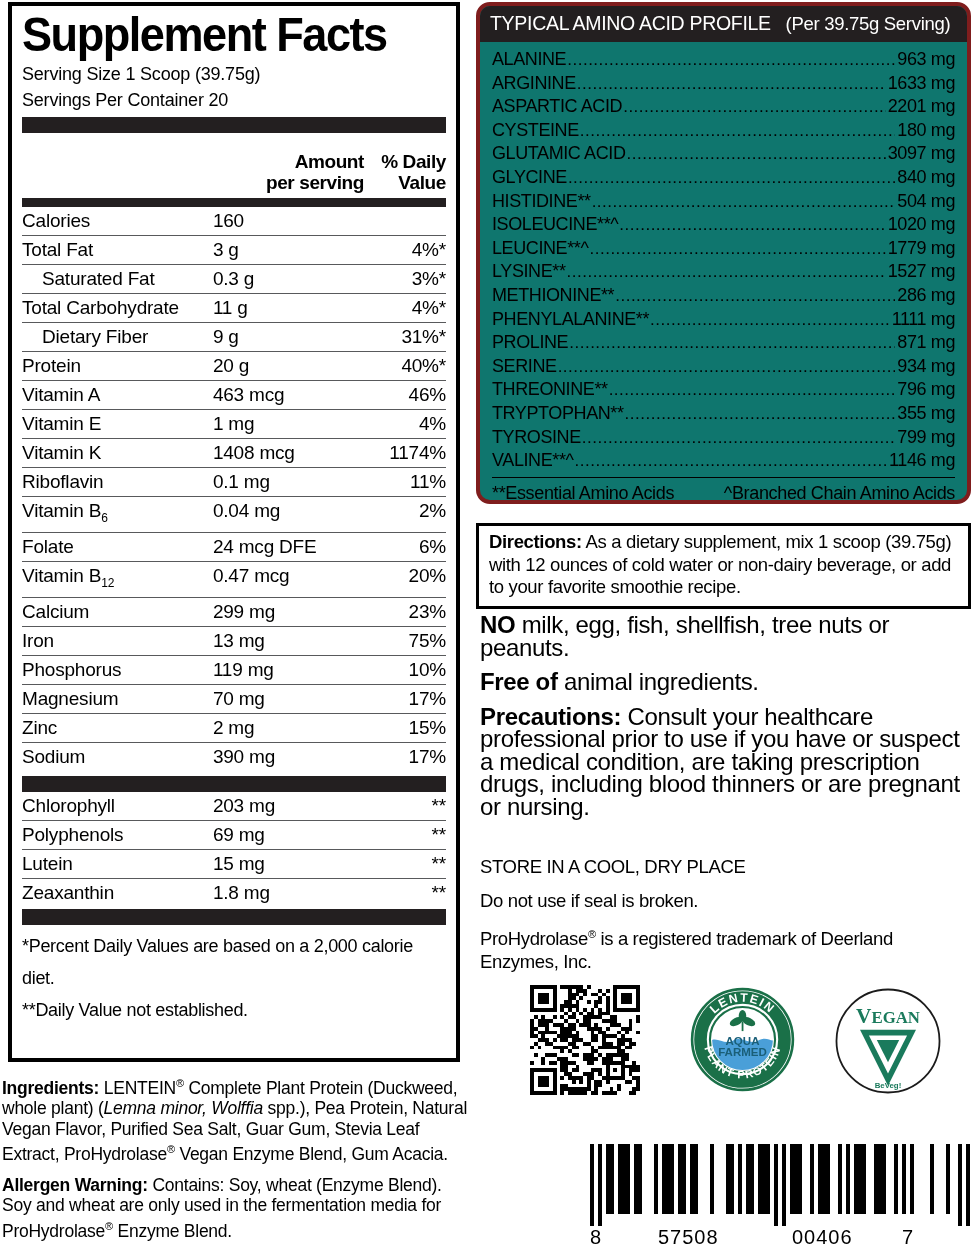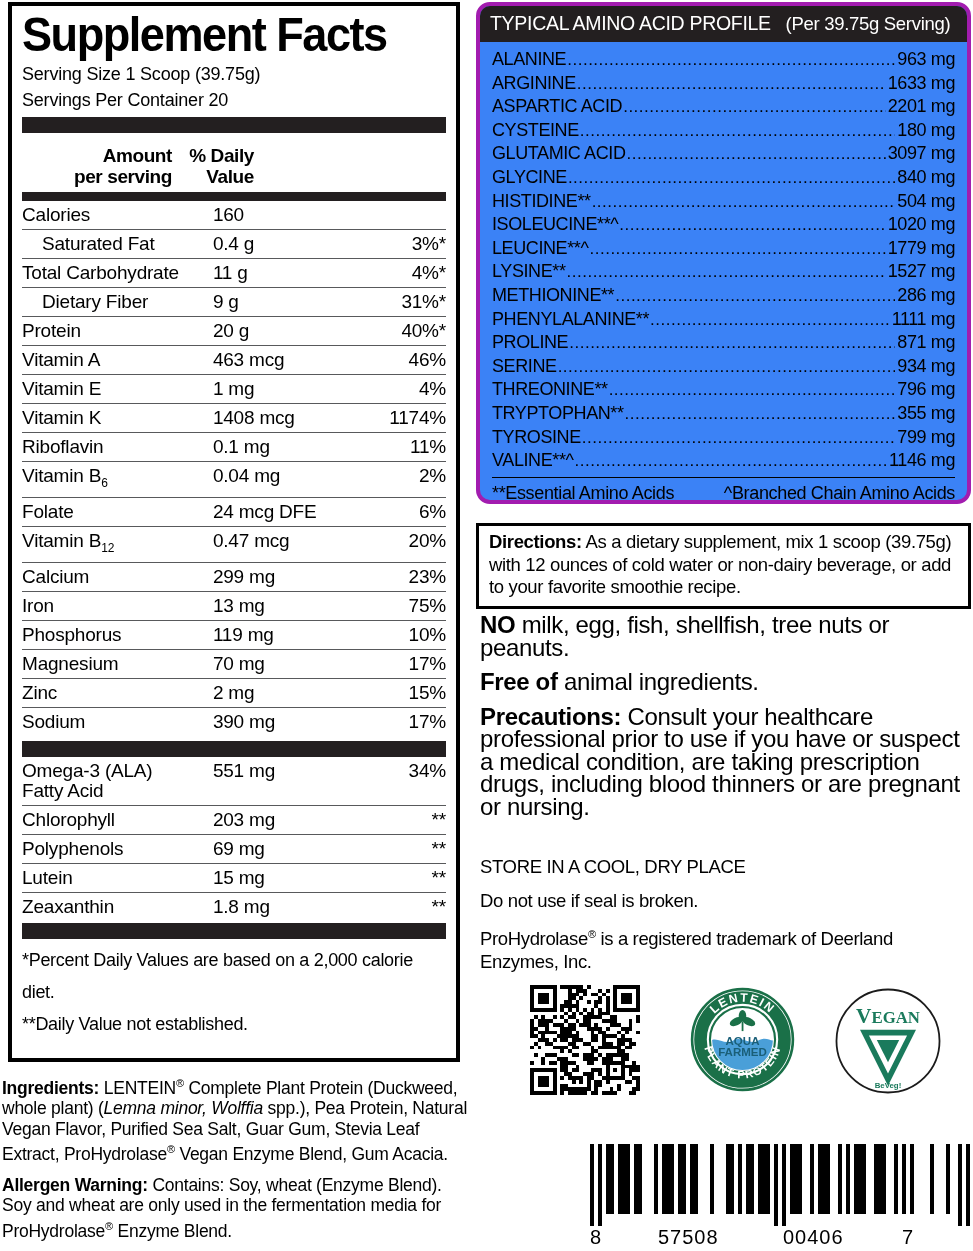--- a/index.html
+++ b/index.html
@@ -39,22 +39,22 @@
     font-size: 18px;
     line-height: 24px;
     letter-spacing: -0.2px;
     padding-top: 2px;
   }
   .bar-thick { height: 16px; background: #231f20; margin-top: 5px; }
   .bar-med   { height: 9px;  background: #231f20; margin-top: 2px; }
   .bar-bottom{ height: 16px; background: #231f20; margin-top: 2px; }
 
   .hdr-row {
-    display: flex; 
-    padding-top: 12px; padding-bottom: 3px;
+    display: flex; justify-content: flex-end;
+    padding-top: 18px; padding-bottom: 3px;
     font-weight: bold; font-size: 19px; line-height: 21px;
     letter-spacing: -0.4px;
   }
   .hdr-amount { text-align: right; width: 150px; }
   .hdr-dv { text-align: right; width: 82px; }
 
   table.nutr { width: 100%; border-collapse: collapse; }
   table.nutr td {
     font-size: 19px; line-height: 20px;
     padding: 4px 0 4px 0;
@@ -87,23 +87,23 @@
   sup.reg { font-size: 11px; vertical-align: super; }
 
   
   .right-col {
     position: absolute; left: 472px; top: 0;
     width: 501px; height: 1251px;
   }
   .aa-panel {
     position: absolute; left: 4px; top: 2px;
     width: 495px; height: 502px;
-    border: 4px solid #a21caf;
+    border: 4px solid #7f1d1d;
     border-radius: 14px;
-    background: #3b82f6;
+    background: #0f766e;
     overflow: hidden;
   }
   .aa-head {
     background: #231f20; color: #fff;
     font-size: 19.5px; line-height: 28px;
     padding: 3px 8px 4px 10px;
     letter-spacing: -0.3px;
     white-space: nowrap;
   }
   .aa-head .srv { font-size: 18.5px; }
@@ -203,22 +203,27 @@
       <div class="bar-med"></div>
 
       <table class="nutr">
         <tbody id="nutr-body-1">
             <tr>
               <td class="nm">Calories</td>
               <td class="amt">160</td>
               <td class="dv"></td>
             </tr>
             <tr>
+              <td class="nm">Total Fat</td>
+              <td class="amt">3 g</td>
+              <td class="dv">4%*</td>
+            </tr>
+            <tr>
               <td class="nm ind">Saturated Fat</td>
-              <td class="amt">0.4 g</td>
+              <td class="amt">0.3 g</td>
               <td class="dv">3%*</td>
             </tr>
             <tr>
               <td class="nm">Total Carbohydrate</td>
               <td class="amt">11 g</td>
               <td class="dv">4%*</td>
             </tr>
             <tr>
               <td class="nm ind">Dietary Fiber</td>
               <td class="amt">9 g</td>
@@ -294,25 +299,20 @@
               <td class="amt">390 mg</td>
               <td class="dv">17%</td>
             </tr>
           </tbody>
       </table>
 
       <div class="bar-thick"></div>
 
       <table class="nutr">
         <tbody id="nutr-body-2">
-            <tr>
-              <td class="nm">Omega-3 (ALA)<br>Fatty Acid</td>
-              <td class="amt">551 mg</td>
-              <td class="dv">34%</td>
-            </tr>
             <tr>
               <td class="nm">Chlorophyll</td>
               <td class="amt">203 mg</td>
               <td class="dv">**</td>
             </tr>
             <tr>
               <td class="nm">Polyphenols</td>
               <td class="amt">69 mg</td>
               <td class="dv">**</td>
             </tr>
@@ -563,19 +563,19 @@
           <i style="left: 312px; width: 3.8px; height: 70px;"></i>
           <i style="left: 320px; width: 3.8px; height: 70px;"></i>
           <i style="left: 340px; width: 3.8px; height: 70px;"></i>
           <i style="left: 356px; width: 3.8px; height: 70px;"></i>
           <i style="left: 368px; width: 3.8px; height: 82px;"></i>
           <i style="left: 376px; width: 3.8px; height: 82px;"></i>
         </div>
       <div class="bc-nums">
         <span style="left:0px">8</span>
         <span style="left:68px">57508</span>
-        <span style="left:193px">00406</span>
+        <span style="left:202px">00406</span>
         <span style="left:312px">7</span>
       </div>
     </div>
 
   </div>
 </div>
 
 </body></html>

